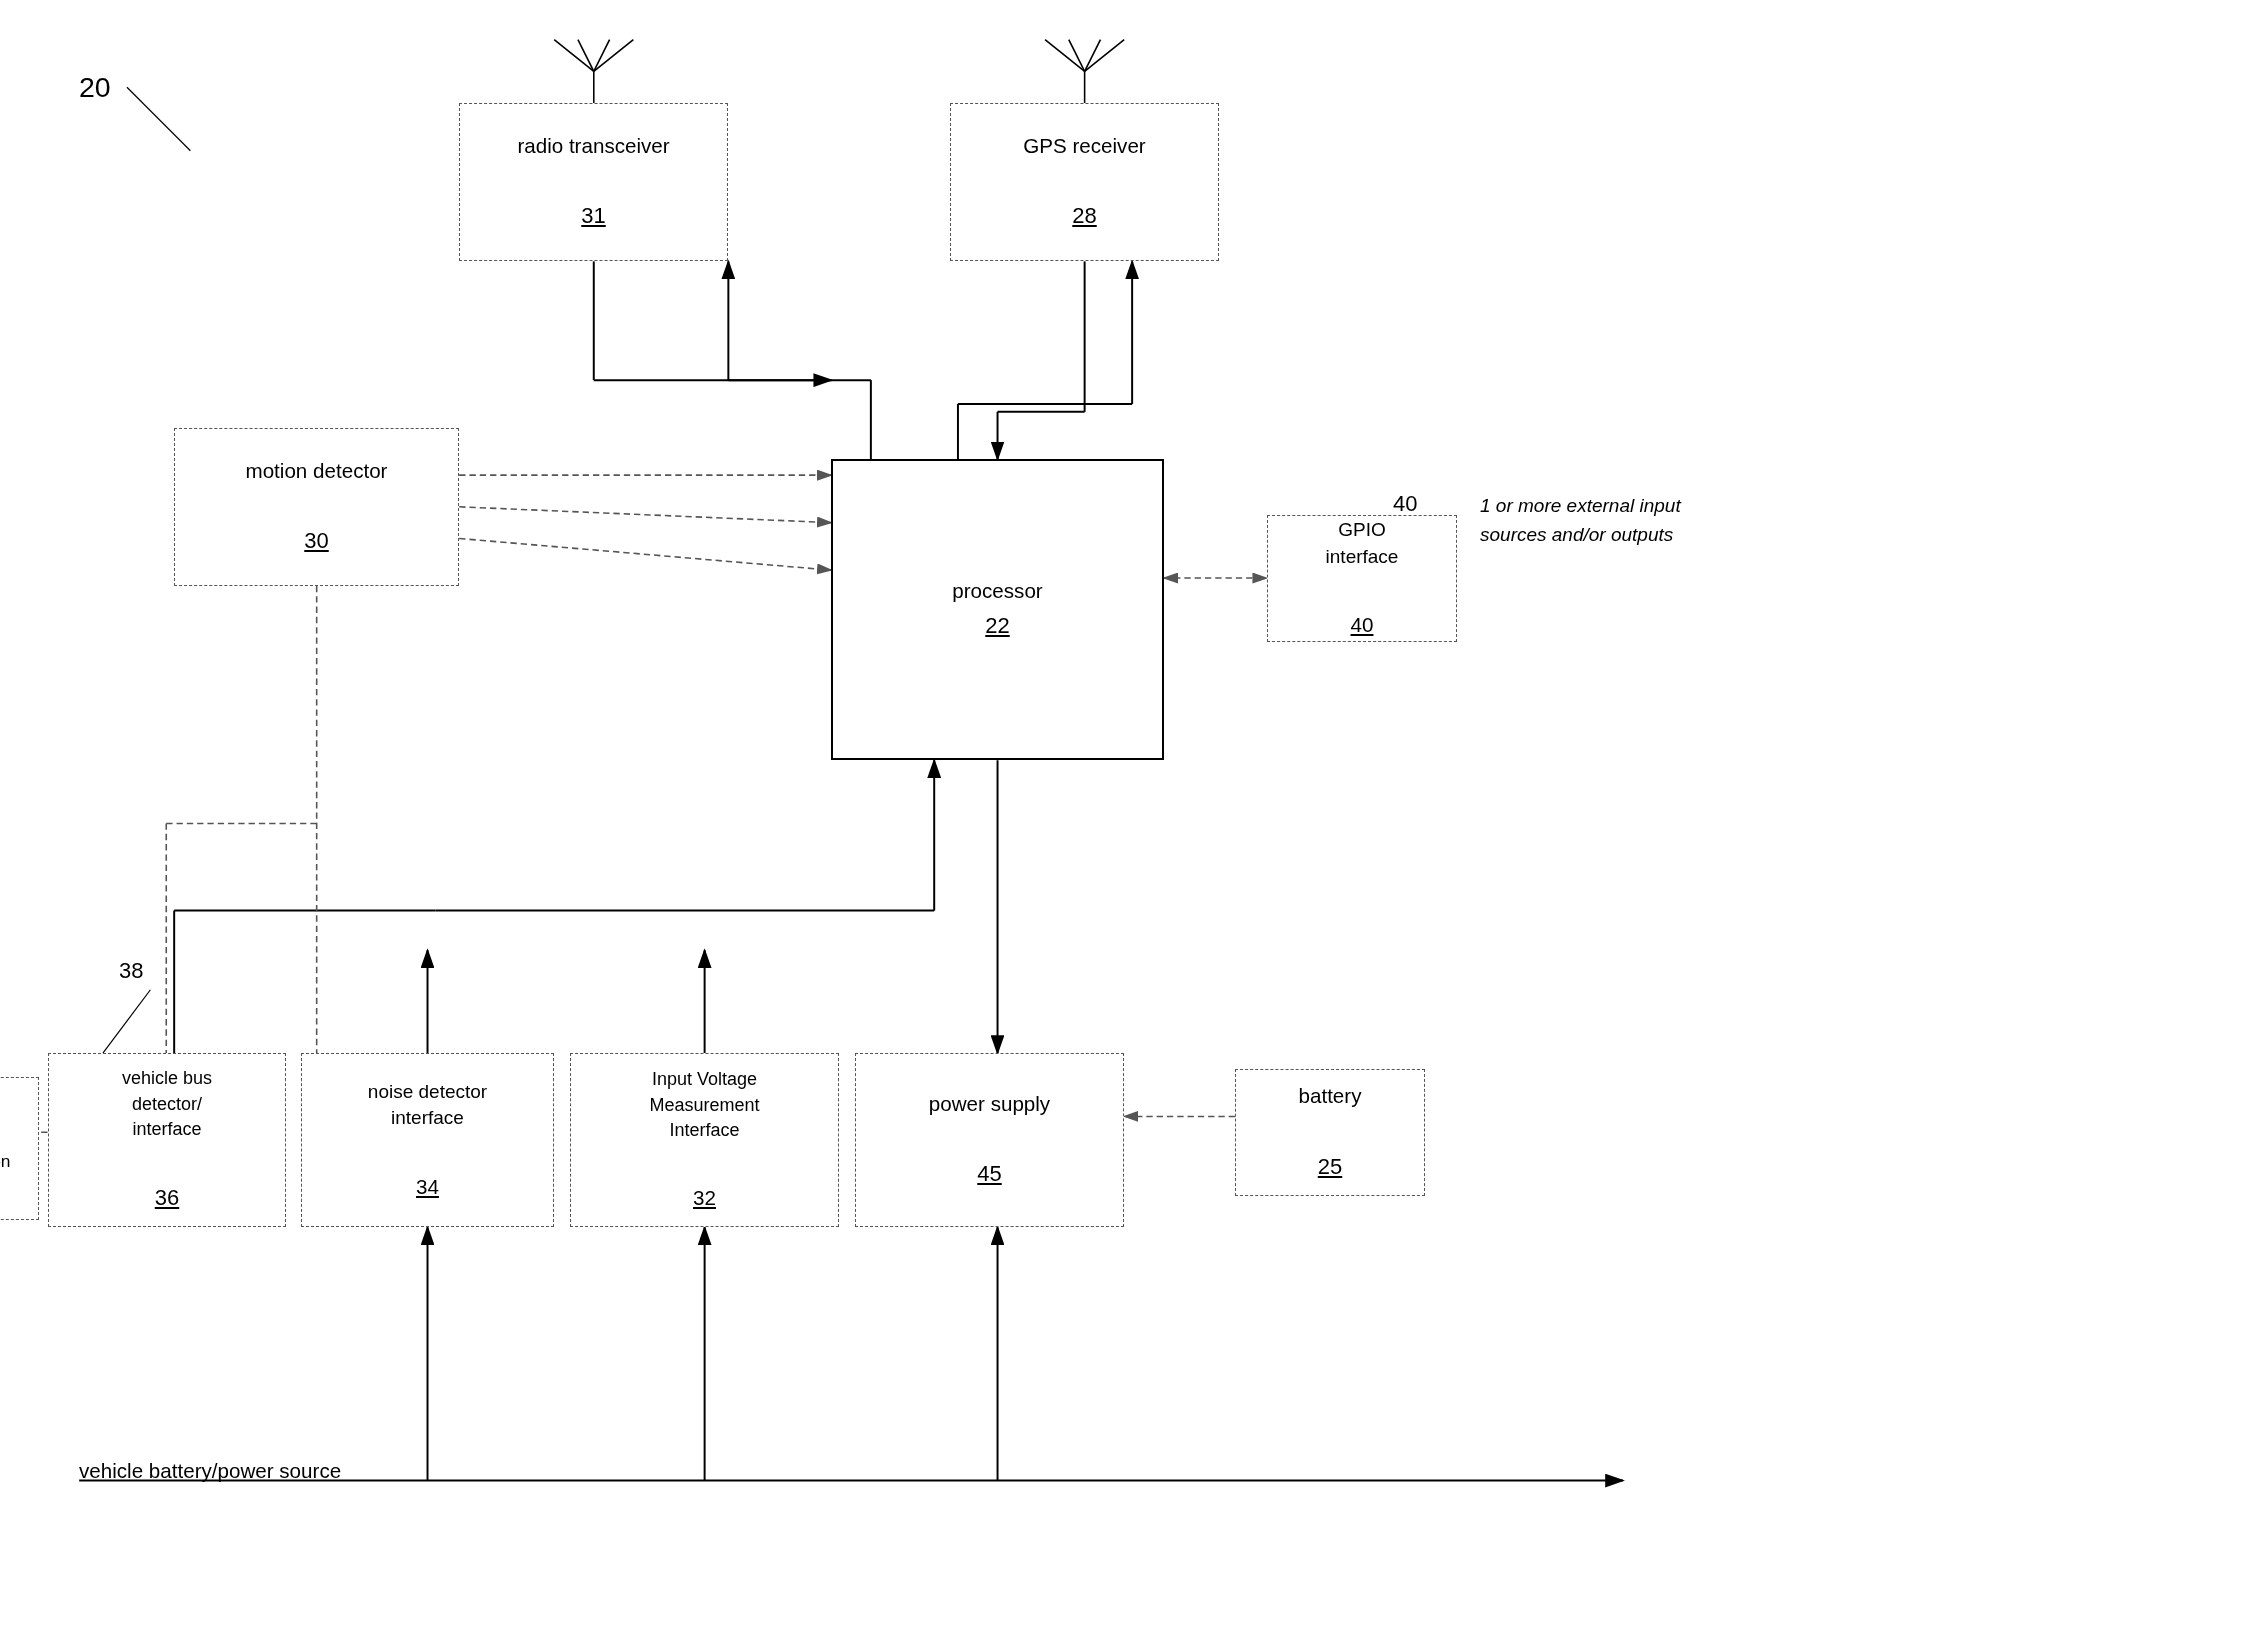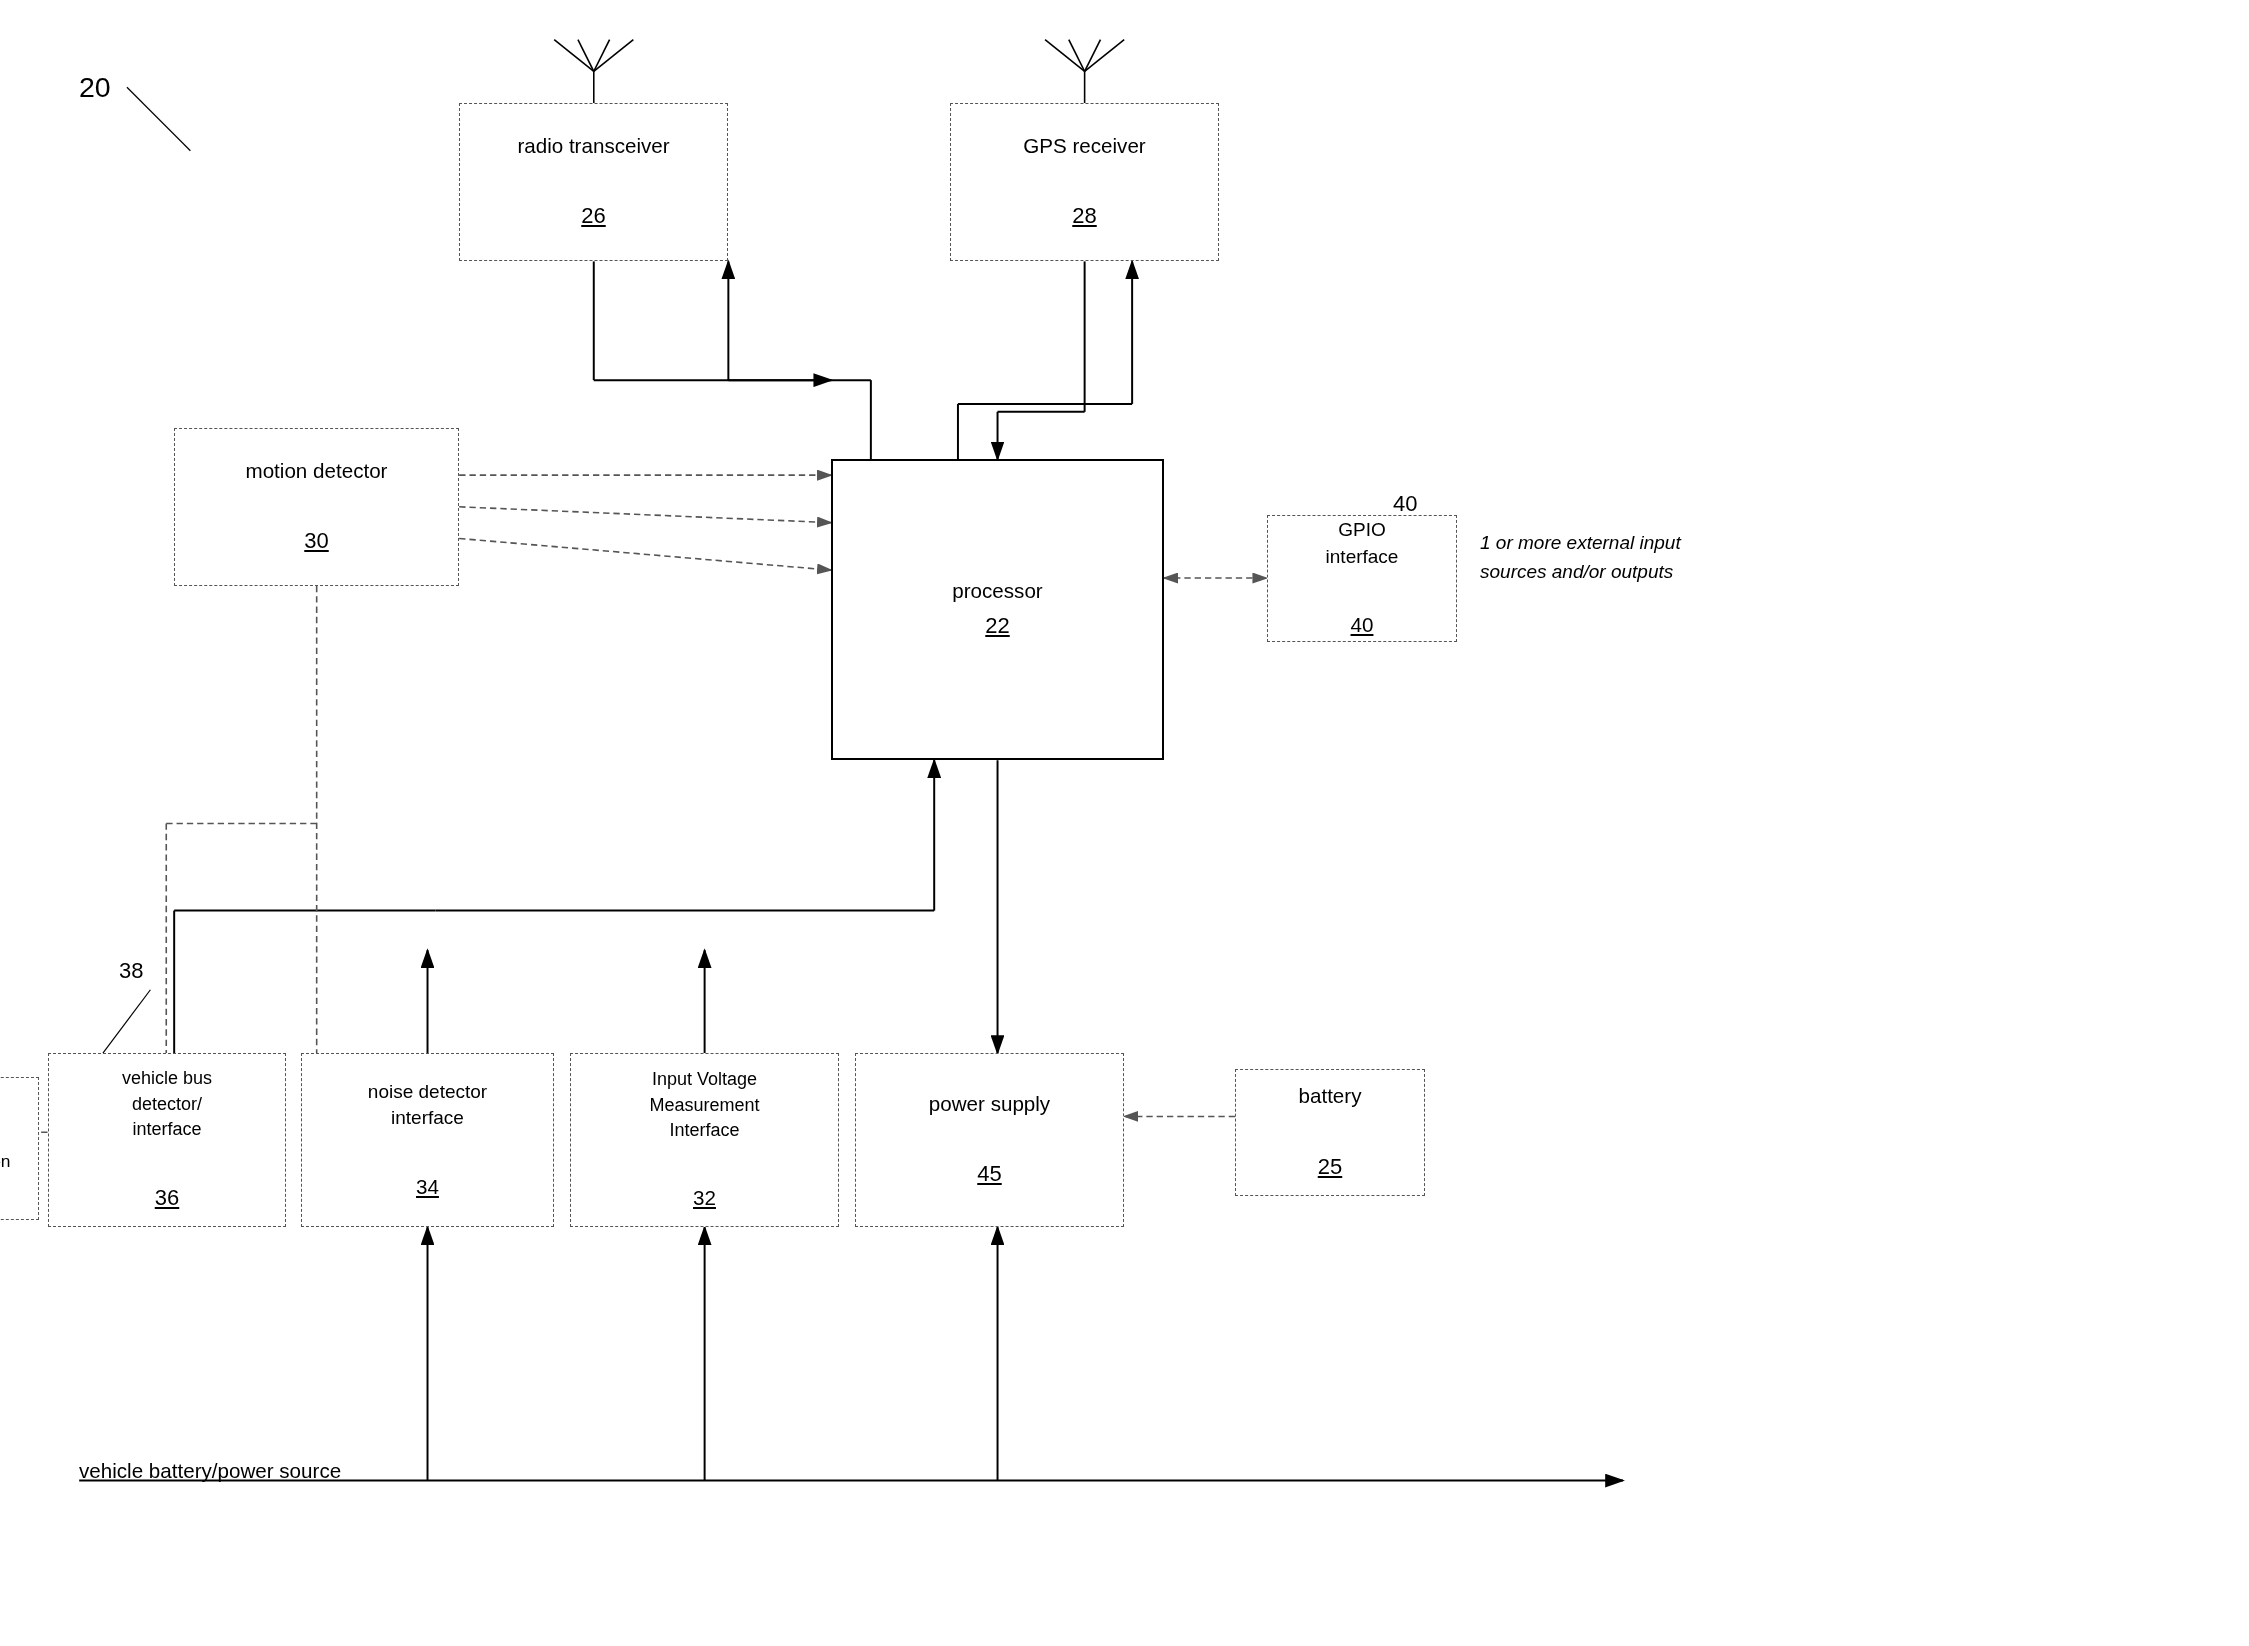--- a/index.html
+++ b/index.html
@@ -149,21 +149,21 @@
   <div style="position:absolute; top:71px; left:79px; font-size:28.5px; font-weight:normal;">
     <span>20</span>
   </div>
 
   <svg style="position:absolute;top:0;left:0;width:238px;height:238px;pointer-events:none;" viewBox="0 0 300 300" width="238" height="238">
     <line x1="160" y1="110" x2="240" y2="190" stroke="#000" stroke-width="1.5"></line>
   </svg>
 
   <div class="block block-dashed" style="left:459px; top:103px; width:269px; height:158px;">
     <span>radio transceiver</span>
-    <span class="block-number">26</span>
+    <span class="block-number">31</span>
   </div>
 
   <div class="block block-dashed" style="left:950px; top:103px; width:269px; height:158px;">
     <span>GPS receiver</span>
     <span class="block-number">28</span>
   </div>
 
   <div class="block block-dashed" style="left:174px; top:428px; width:285px; height:158px;">
     <span>motion detector</span>
     <span class="block-number">30</span>
@@ -174,21 +174,21 @@
     <span class="block-number">22</span>
   </div>
 
   <div class="block block-dashed" style="left:1267px; top:515px; width:190px; height:127px; font-size:19px;">
     <span>GPIO<br>interface</span>
     <span class="block-number" style="font-size:20.6px;">40</span>
   </div>
 
   <div style="position:absolute; top:491px; left:1393px; font-size:22px;">40</div>
 
-  <div class="label-outside" style="left:1480px; top:529px; font-size:19px; font-style:italic; max-width:222px; line-height:1.5;">
+  <div class="label-outside" style="left:1480px; top:492px; font-size:19px; font-style:italic; max-width:222px; line-height:1.5;">
     <span>1 or more
 external input
 sources and/or
 outputs</span>
   </div>
 
   <div class="block block-dashed" style="left:855px; top:1053px; width:269px; height:174px;">
     <span>power supply</span>
     <span class="block-number">45</span>
   </div>

